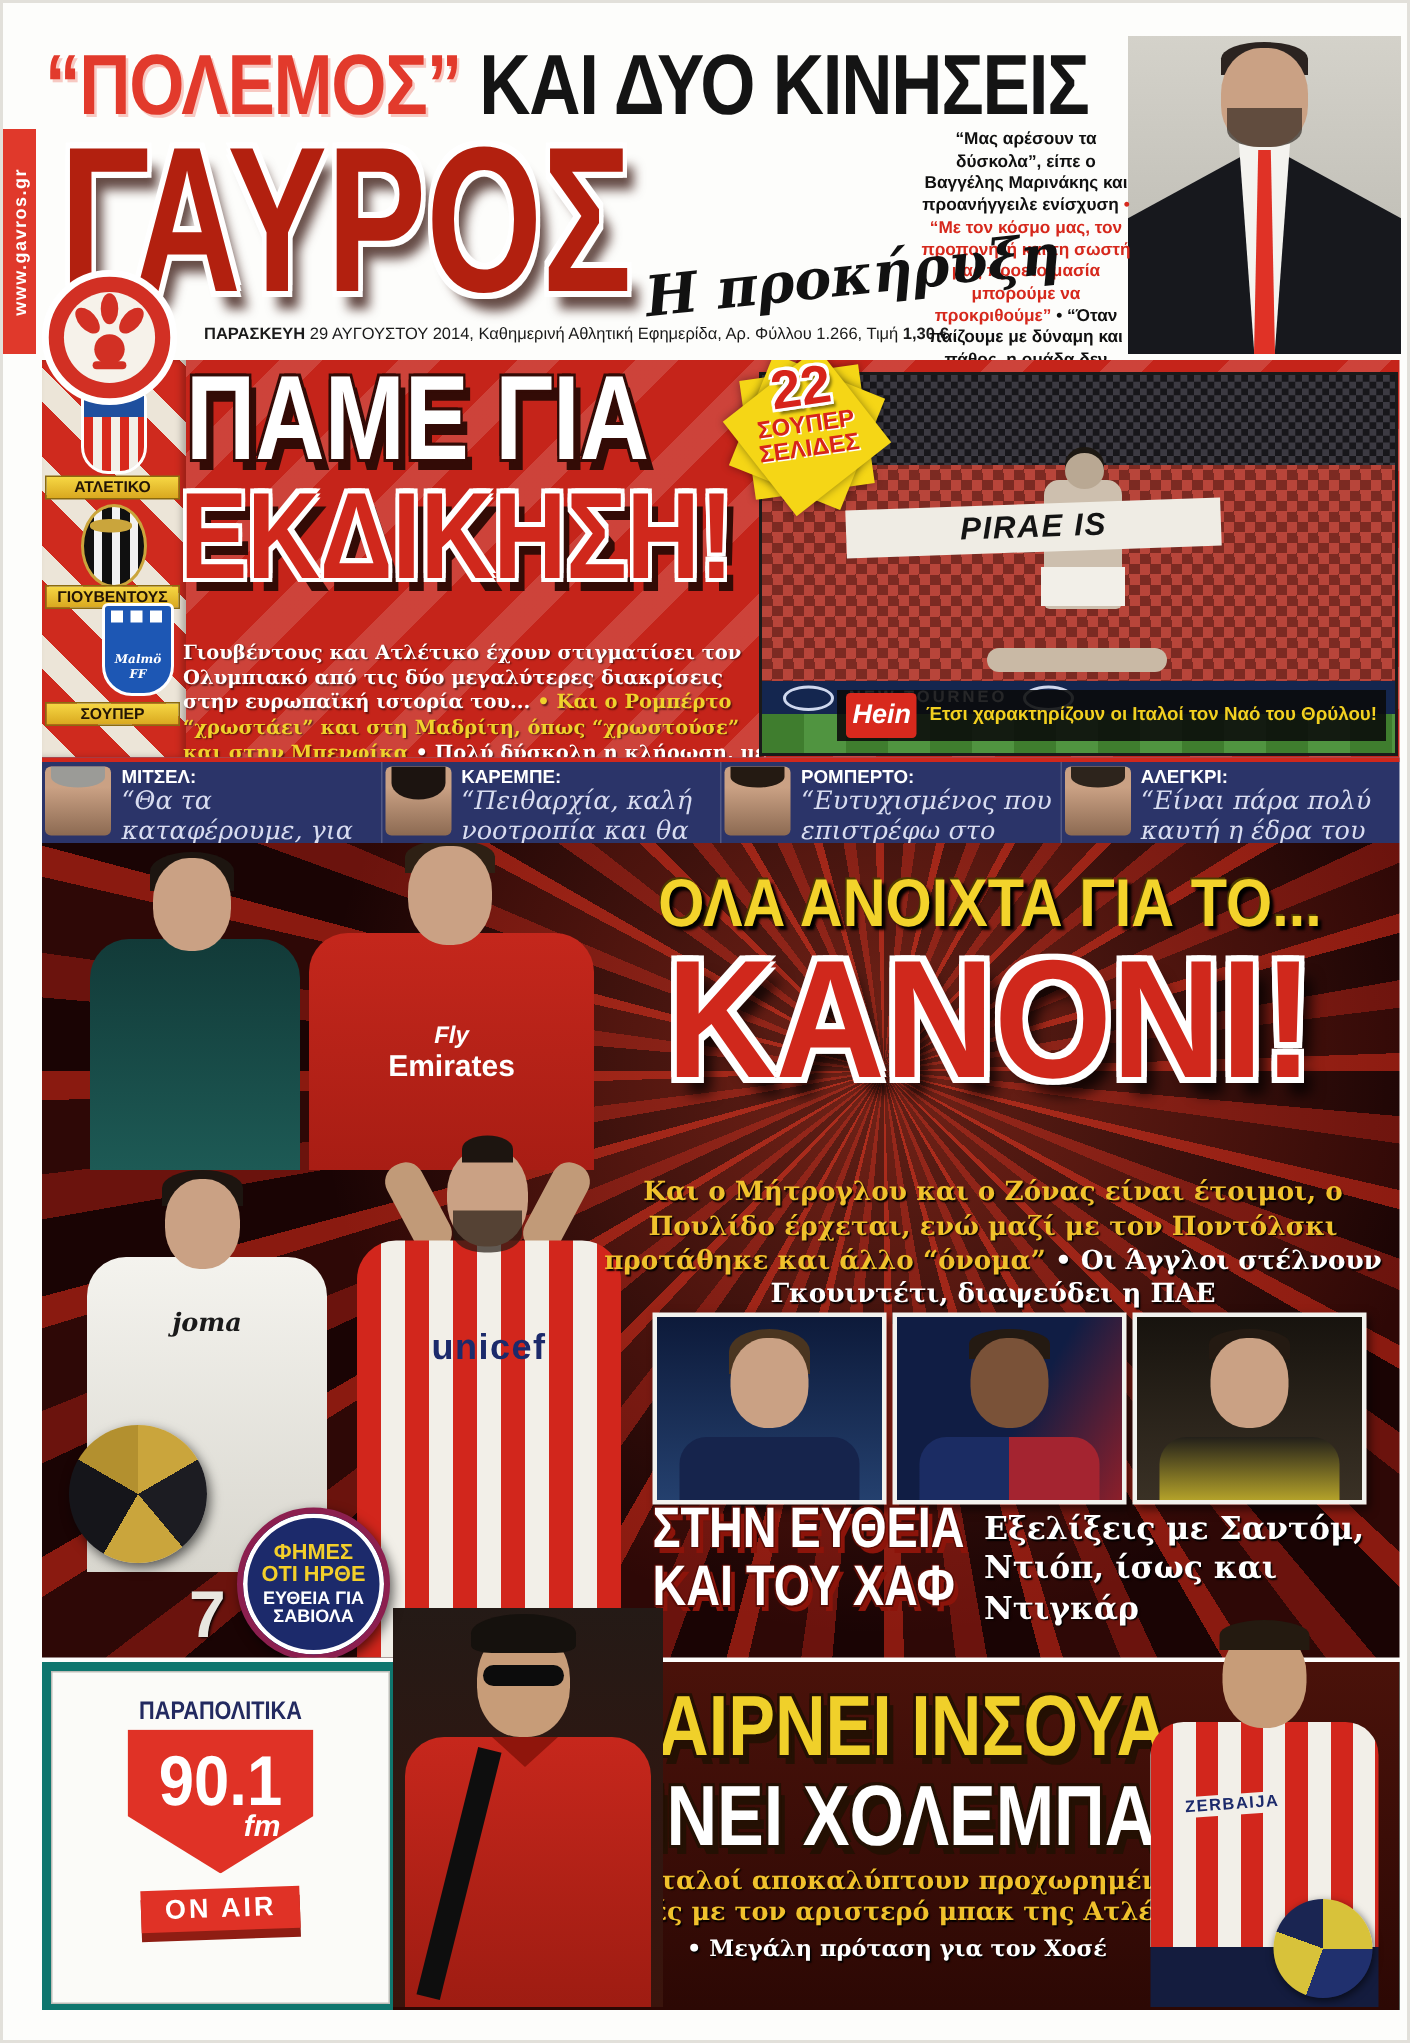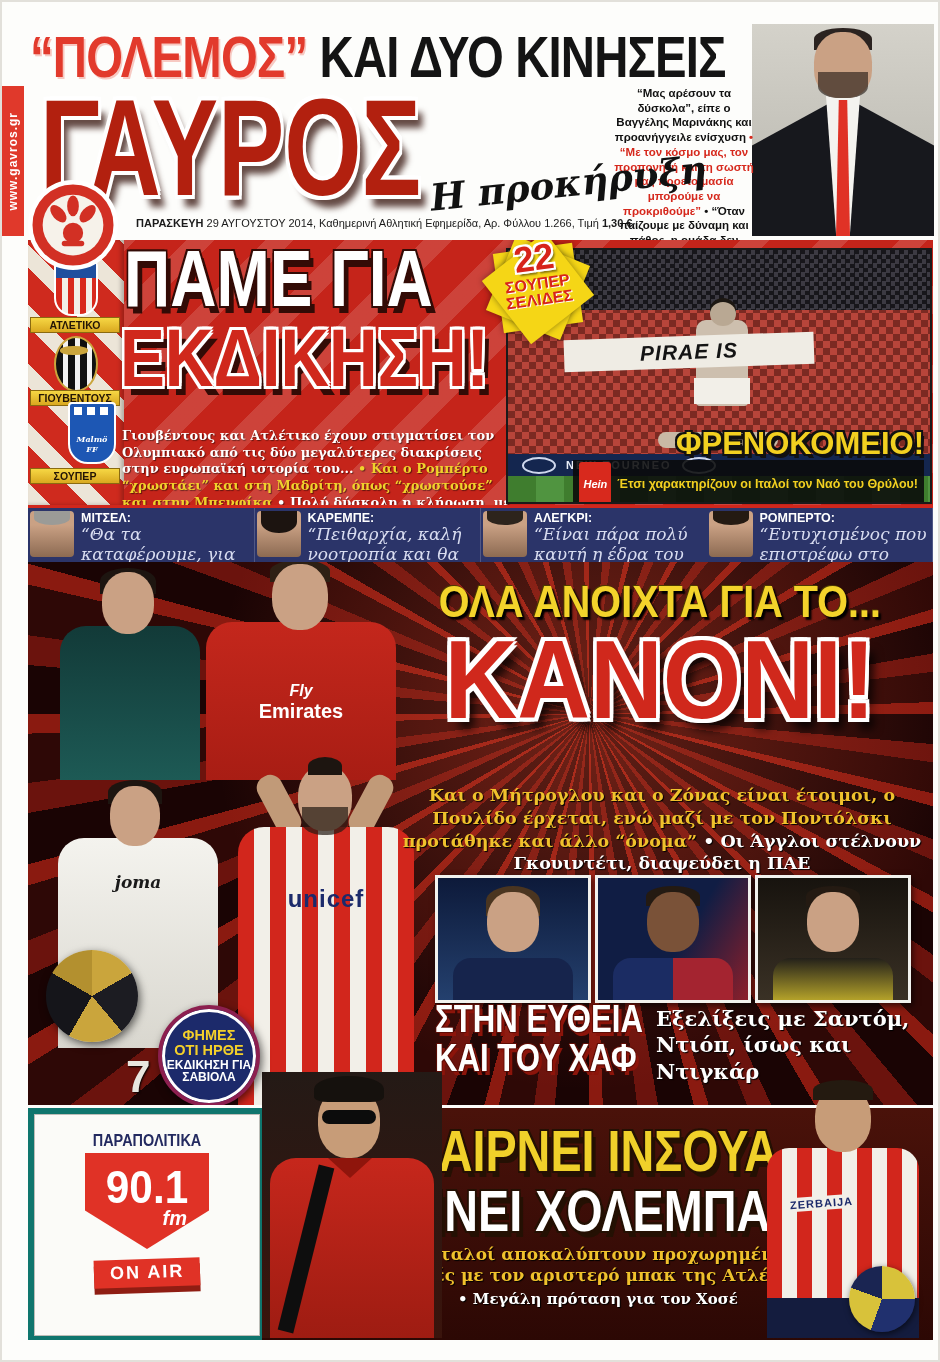--- a/index.html
+++ b/index.html
@@ -76,21 +76,21 @@
   .stadium .pitch{position:absolute;left:0;bottom:0;width:100%;height:26px;
     background:repeating-linear-gradient(90deg,#3f7d2e 0 28px,#509440 28px 56px);}
   .boxer-body{position:absolute;left:188px;top:70px;width:52px;height:86px;background:#cdbfae;border-radius:10px 10px 4px 4px;}
   .boxer-head{position:absolute;left:202px;top:52px;width:26px;height:24px;background:#b9a893;border-radius:50%;box-shadow:0 -4px 0 #1d1812;}
   .boxer-shorts{position:absolute;left:186px;top:128px;width:56px;height:26px;background:#f2efe8;}
   .boxer-fallen{position:absolute;left:150px;top:182px;width:120px;height:16px;background:#c9b9a5;border-radius:8px;}
   .freno-big{position:absolute;right:6px;top:176px;font-size:31px;font-weight:900;color:#f2d020;white-space:nowrap;
     text-shadow:-2px -2px 0 #111,2px -2px 0 #111,-2px 2px 0 #111,2px 2px 0 #111,3px 4px 0 #111;}
   .freno-bar{position:absolute;right:6px;top:210px;background:rgba(10,10,10,.88);color:#f2d020;font-weight:bold;font-size:12.5px;
     padding:2px 6px;text-align:center;line-height:1.2;display:flex;align-items:center;gap:6px;}
-  .hein{background:#d8291d;color:#fff;font-weight:900;font-style:italic;font-size:11px;padding:16px 4px;border-radius:3px;}
+  .hein{background:#d8291d;color:#fff;font-weight:900;font-style:italic;font-size:18px;padding:4px 4px;border-radius:3px;}
   .star-wrap{position:absolute;left:448px;top:-14px;width:124px;height:124px;transform:rotate(-8deg);z-index:4;}
   .star-sq{position:absolute;left:22px;top:22px;width:80px;height:80px;background:#f5d616;box-shadow:0 0 6px rgba(0,0,0,.4);}
   .star-txt{position:absolute;left:0;top:14px;width:124px;text-align:center;line-height:1;}
   .star-txt .n{font-size:36px;font-weight:900;color:#d7241a;text-shadow:-2px -2px 0 #fff,2px -2px 0 #fff,-2px 2px 0 #fff,2px 2px 0 #fff,3px 4px 2px rgba(0,0,0,.45);}
   .star-txt .t{font-size:16px;font-weight:900;color:#d7241a;text-shadow:1px 1px 0 #fff;}
 
   
   .quote-strip{left:28px;top:505px;width:905px;height:54px;background:#2b3469;border-top:3px solid #d0271c;display:flex;}
   .q-cell{flex:1;display:flex;gap:7px;padding:3px 4px 3px 2px;border-right:1px solid rgba(255,255,255,.18);}
   .q-face{width:44px;height:46px;border-radius:4px;flex:0 0 44px;background:linear-gradient(180deg,#caa184 30%,#8c6a52);position:relative;overflow:hidden;}
@@ -282,21 +282,20 @@
       <div class="boxer-body"></div>
       <div class="boxer-head"></div>
       <div class="boxer-shorts"></div>
       <div class="banner">PIRAE IS</div>
       <div class="board">
         <span class="ford"></span>
         <span>NEW TOURNEO</span>
         <span class="ford"></span>
       </div>
       <div class="pitch"></div>
-      <div class="freno-big">ΦΡΕΝΟΚΟΜΕΙΟ!</div>
       <div class="freno-bar">
         <span class="hein">Hein</span>
         <span>Έτσι χαρακτηρίζουν οι Ιταλοί τον Ναό του Θρύλου!</span>
       </div>
     </div>
 
     <div class="star-wrap">
       <div class="star-sq"></div>
       <div class="star-sq" style="transform:rotate(30deg);"></div>
       <div class="star-sq" style="transform:rotate(60deg);"></div>
@@ -316,32 +315,32 @@
       <div class="q-quote">“Θα τα καταφέρουμε, για να αλλάξουμε επίπεδο”</div>
         </div>
     </div>
     <div class="q-cell">
       <div class="q-face hair-dreads"></div>
       <div>
           <div class="q-name">ΚΑΡΕΜΠΕ:</div>
       <div class="q-quote">“Πειθαρχία, καλή νοοτροπία και θα πάμε πιο ψηλά”</div>
         </div>
     </div>
+    <div class="q-cell">
+      <div class="q-face hair-dark"></div>
+      <div>
+          <div class="q-name">ΡΟΜΠΕΡΤΟ:</div>
+      <div class="q-quote">“Ευτυχισμένος που επιστρέφω στο σπίτι μου”</div>
+        </div>
+    </div>
     <div class="q-cell" style="border-right:none;">
       <div class="q-face hair-italian"></div>
       <div>
           <div class="q-name">ΑΛΕΓΚΡΙ:</div>
       <div class="q-quote">“Είναι πάρα πολύ καυτή η έδρα του Ολυμπιακού...”</div>
-        </div>
-    </div>
-    <div class="q-cell">
-      <div class="q-face hair-dark"></div>
-      <div>
-          <div class="q-name">ΡΟΜΠΕΡΤΟ:</div>
-      <div class="q-quote">“Ευτυχισμένος που επιστρέφω στο σπίτι μου”</div>
         </div>
     </div>
   </div>
 
   <div class="abs feature">
 
     <div class="player p-teal">
       <div class="p-torso"></div>
       <div class="p-hair"></div>
       <div class="p-head"></div>
@@ -395,21 +394,21 @@
 
     <div class="lower-head">
       <div>ΣΤΗΝ ΕΥΘΕΙΑ</div>
       <div>ΚΑΙ ΤΟΥ ΧΑΦ</div>
     </div>
     <div class="lower-sub">Εξελίξεις με Σαντόμ, Ντιόπ, ίσως και Ντιγκάρ</div>
 
     <div class="rumor">
       <div class="y">ΦΗΜΕΣ</div>
       <div class="y">ΟΤΙ ΗΡΘΕ</div>
-      <div class="w">ΕΚΔΙΚΗΣΗ ΓΙΑ</div>
+      <div class="w">ΕΥΘΕΙΑ ΓΙΑ</div>
       <div class="w">ΣΑΒΙΟΛΑ</div>
     </div>
   </div>
 
   <div class="abs bottom">
     <div class="bottom-dark"></div>
     <div class="radio-box">
       <div class="radio-brand">ΠΑΡΑΠΟΛΙΤΙΚΑ</div>
       <div class="shield">
         <div class="freq">90.1</div>

